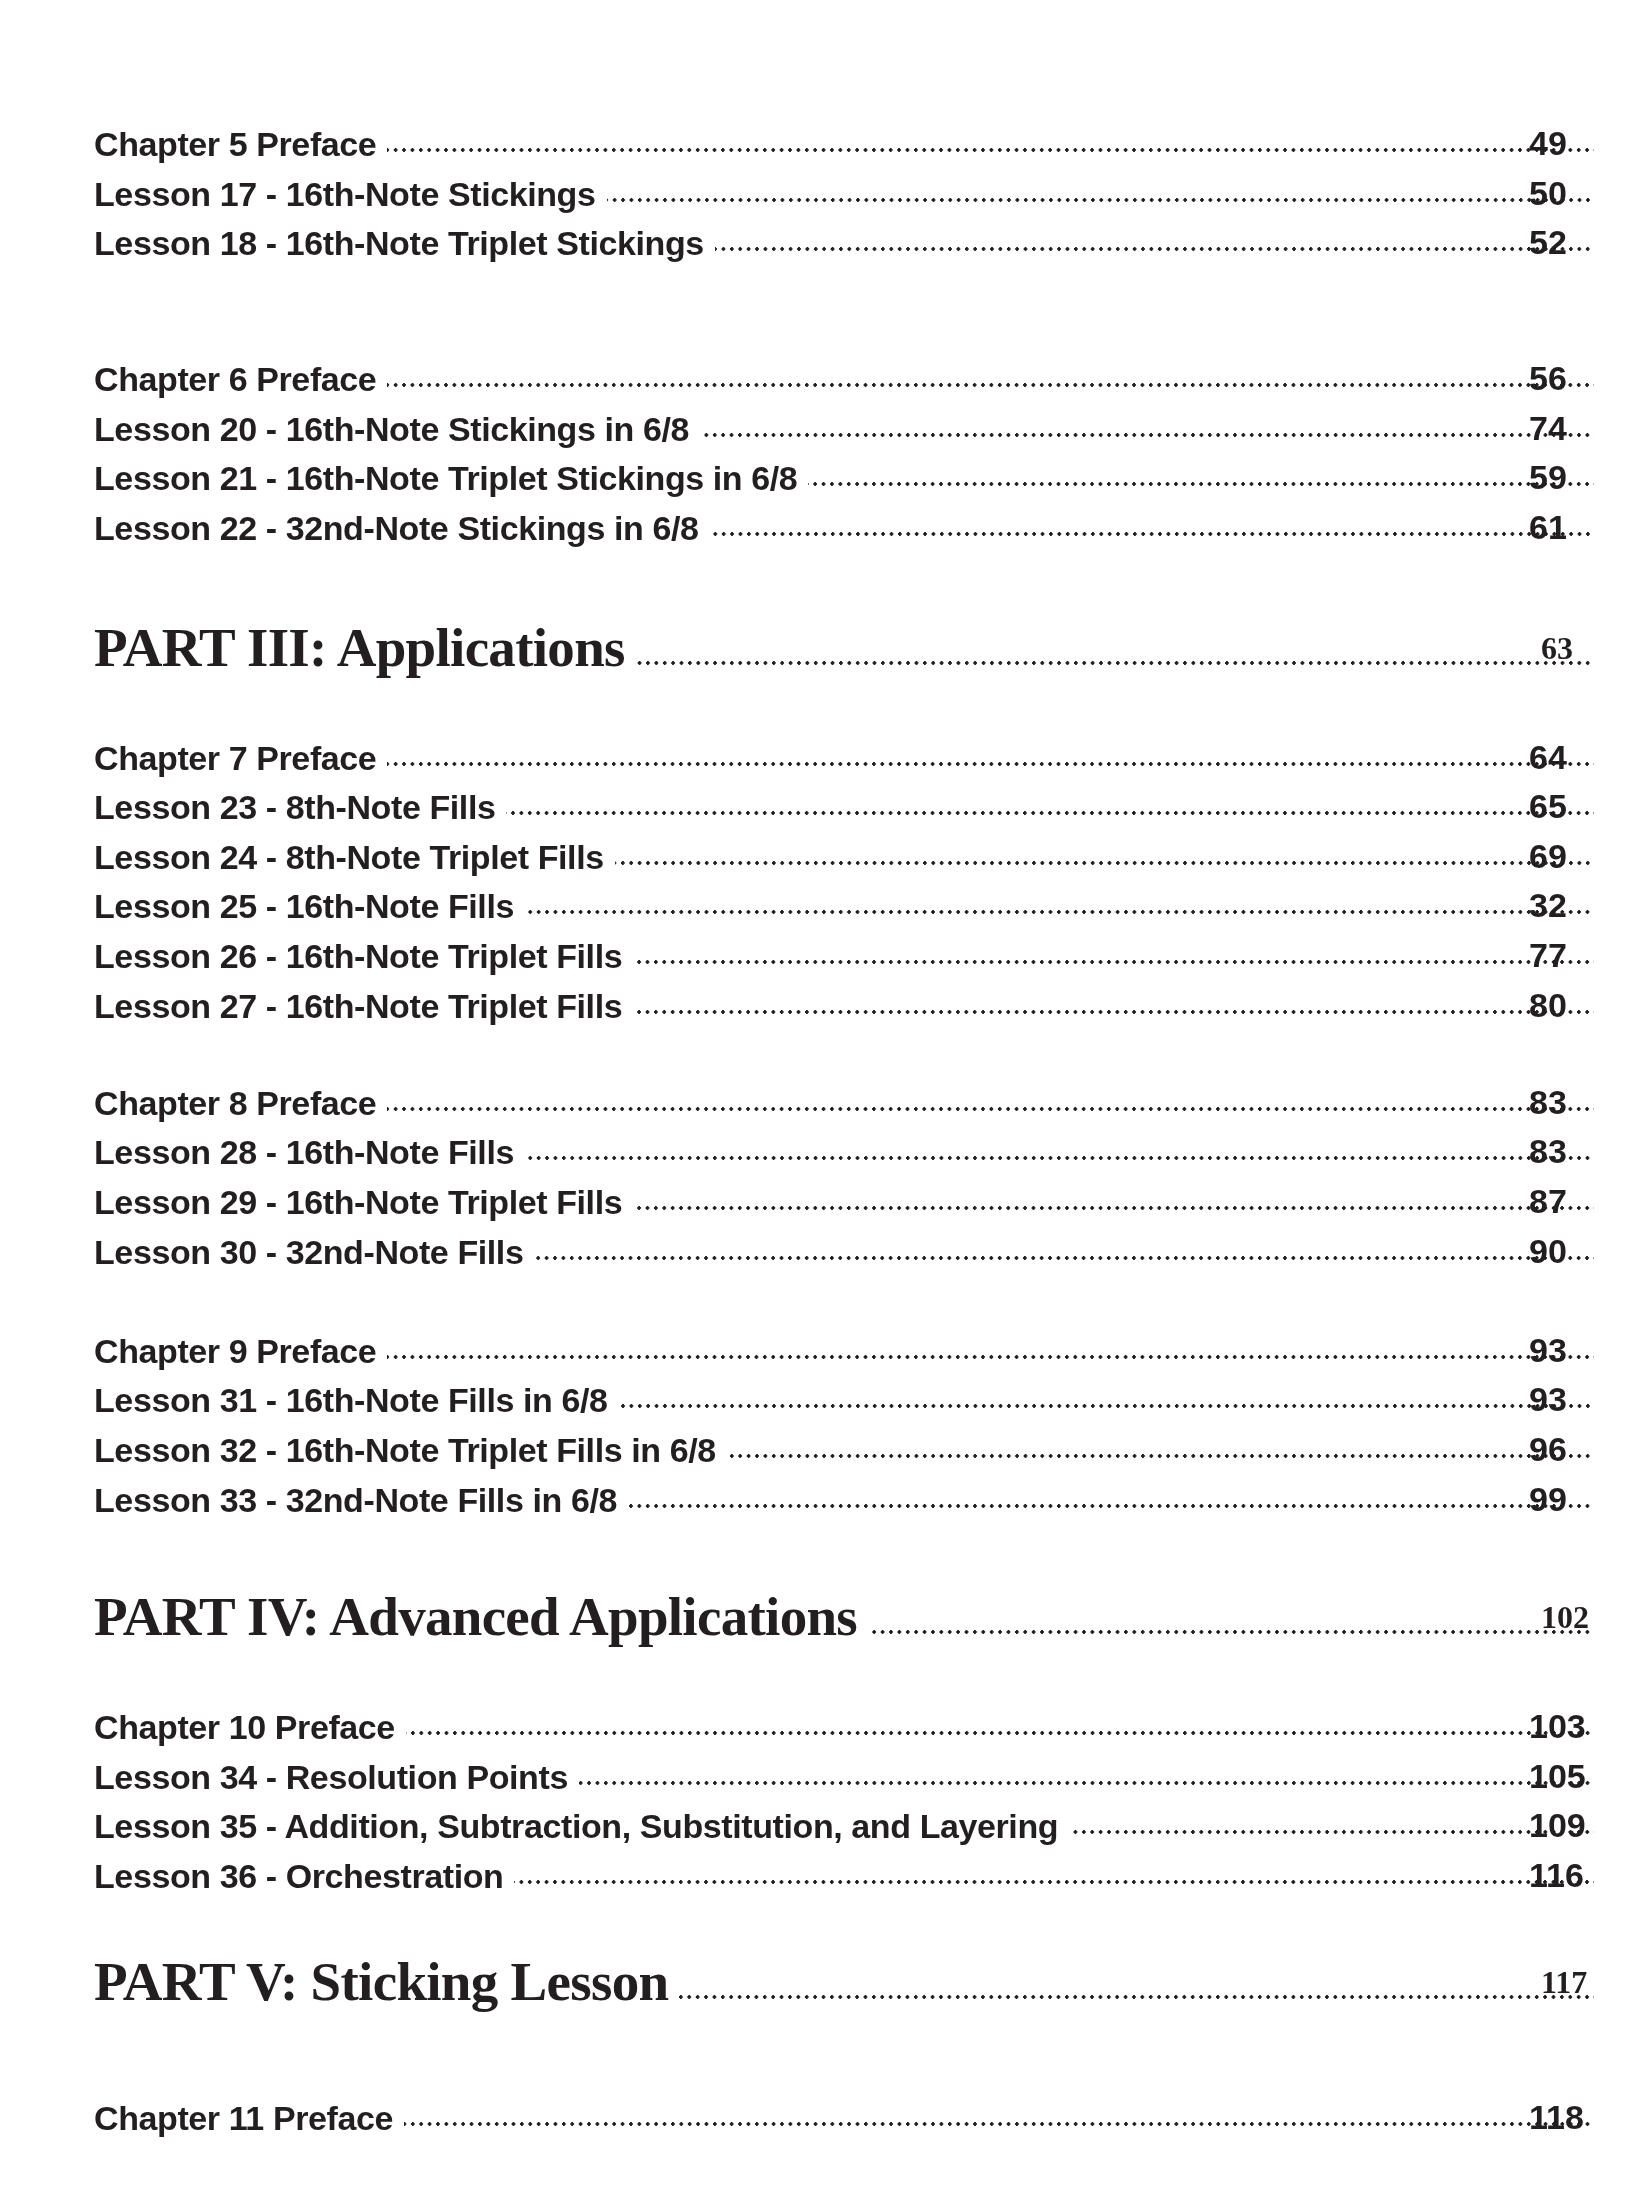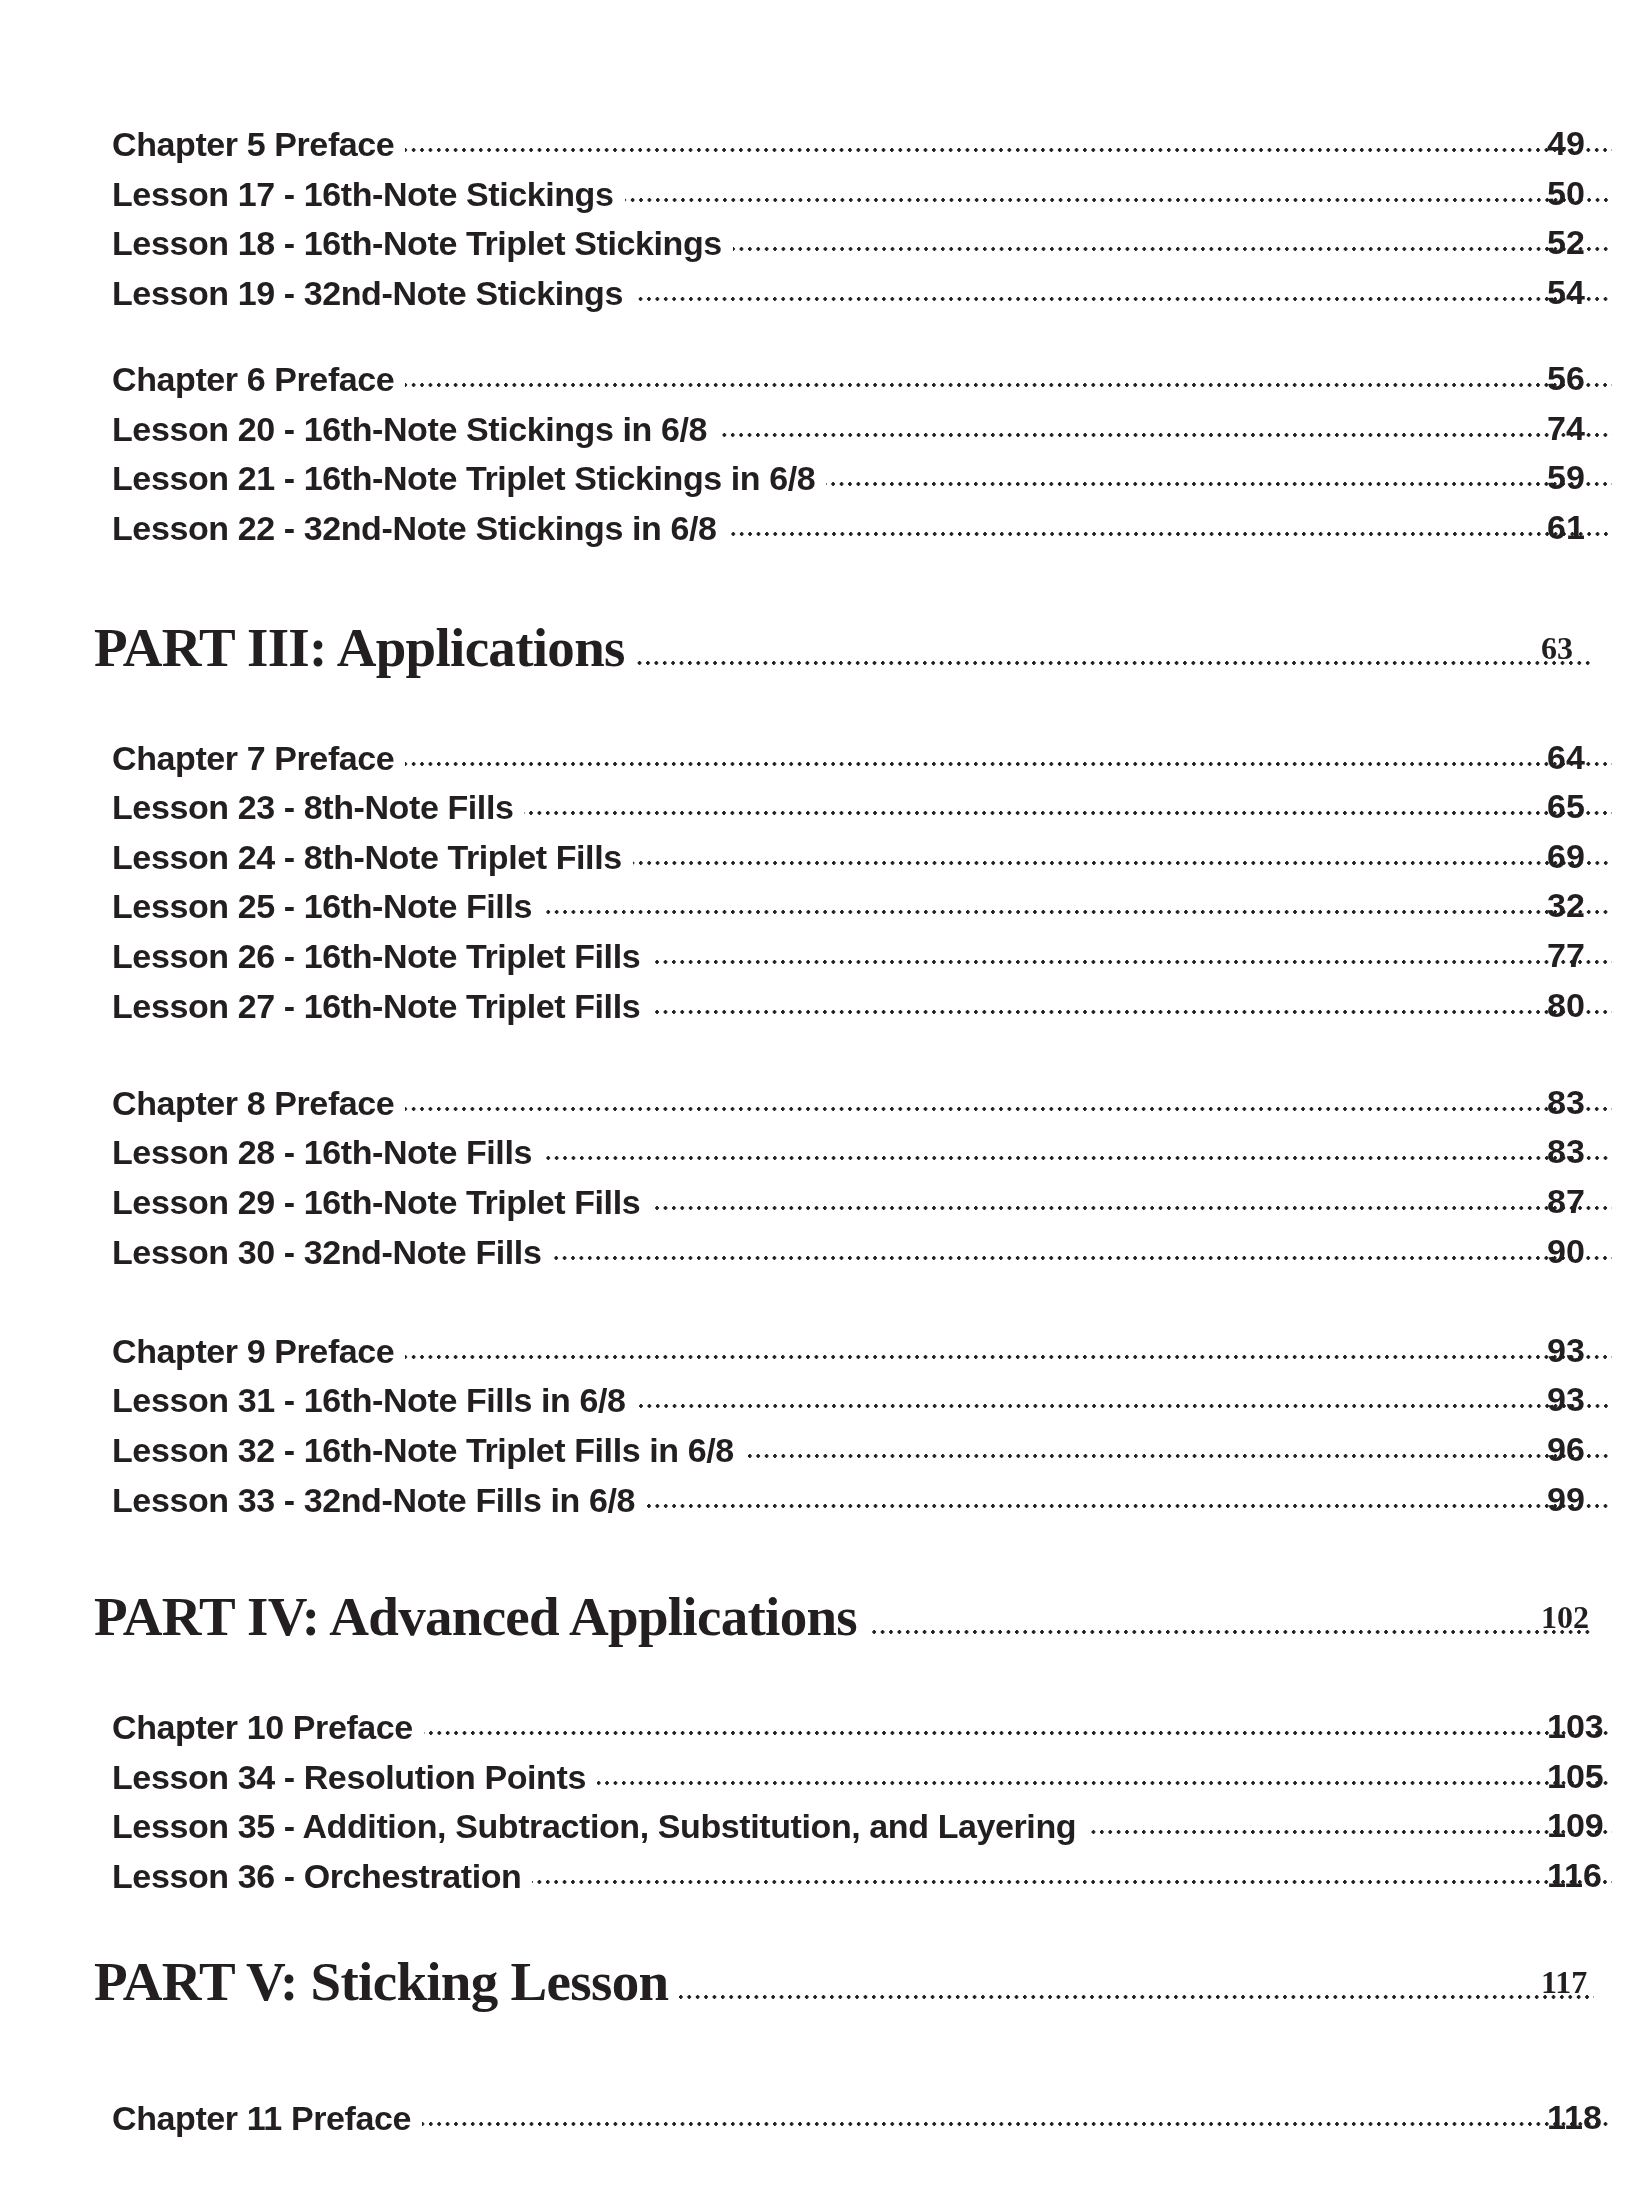--- a/index.html
+++ b/index.html
@@ -57,21 +57,20 @@
   .row .page {
     position: absolute;
     left: 1435px;
     font-weight: bold;
     white-space: nowrap;
   }
   .entry {
     font-size: 34px;
     height: 42px;
     line-height: 42px;
-    margin-left: 18px;
   }
   .entry .title { font-size: 34px; }
   .entry .page { font-size: 34px; }
 
   .part {
     font-size: 55px;
     height: 66px;
     line-height: 66px;
     font-family: Liberation Serif, serif;
   }
@@ -93,25 +92,20 @@
   <div class="row entry" style="top:172px">
     <span class="title">Lesson 17 - 16th-Note Stickings</span>
     <span class="leader"></span>
     <span class="page">50</span>
   </div>
   <div class="row entry" style="top:221px">
     <span class="title">Lesson 18 - 16th-Note Triplet Stickings</span>
     <span class="leader"></span>
     <span class="page">52</span>
   </div>
-  <div class="row entry" style="top:271px">
-    <span class="title">Lesson 19 - 32nd-Note Stickings</span>
-    <span class="leader"></span>
-    <span class="page">54</span>
-  </div>
 
   <div class="row entry" style="top:357px">
     <span class="title">Chapter 6 Preface</span>
     <span class="leader"></span>
     <span class="page">56</span>
   </div>
   <div class="row entry" style="top:407px">
     <span class="title">Lesson 20 - 16th-Note Stickings in 6/8</span>
     <span class="leader"></span>
     <span class="page">74</span>

